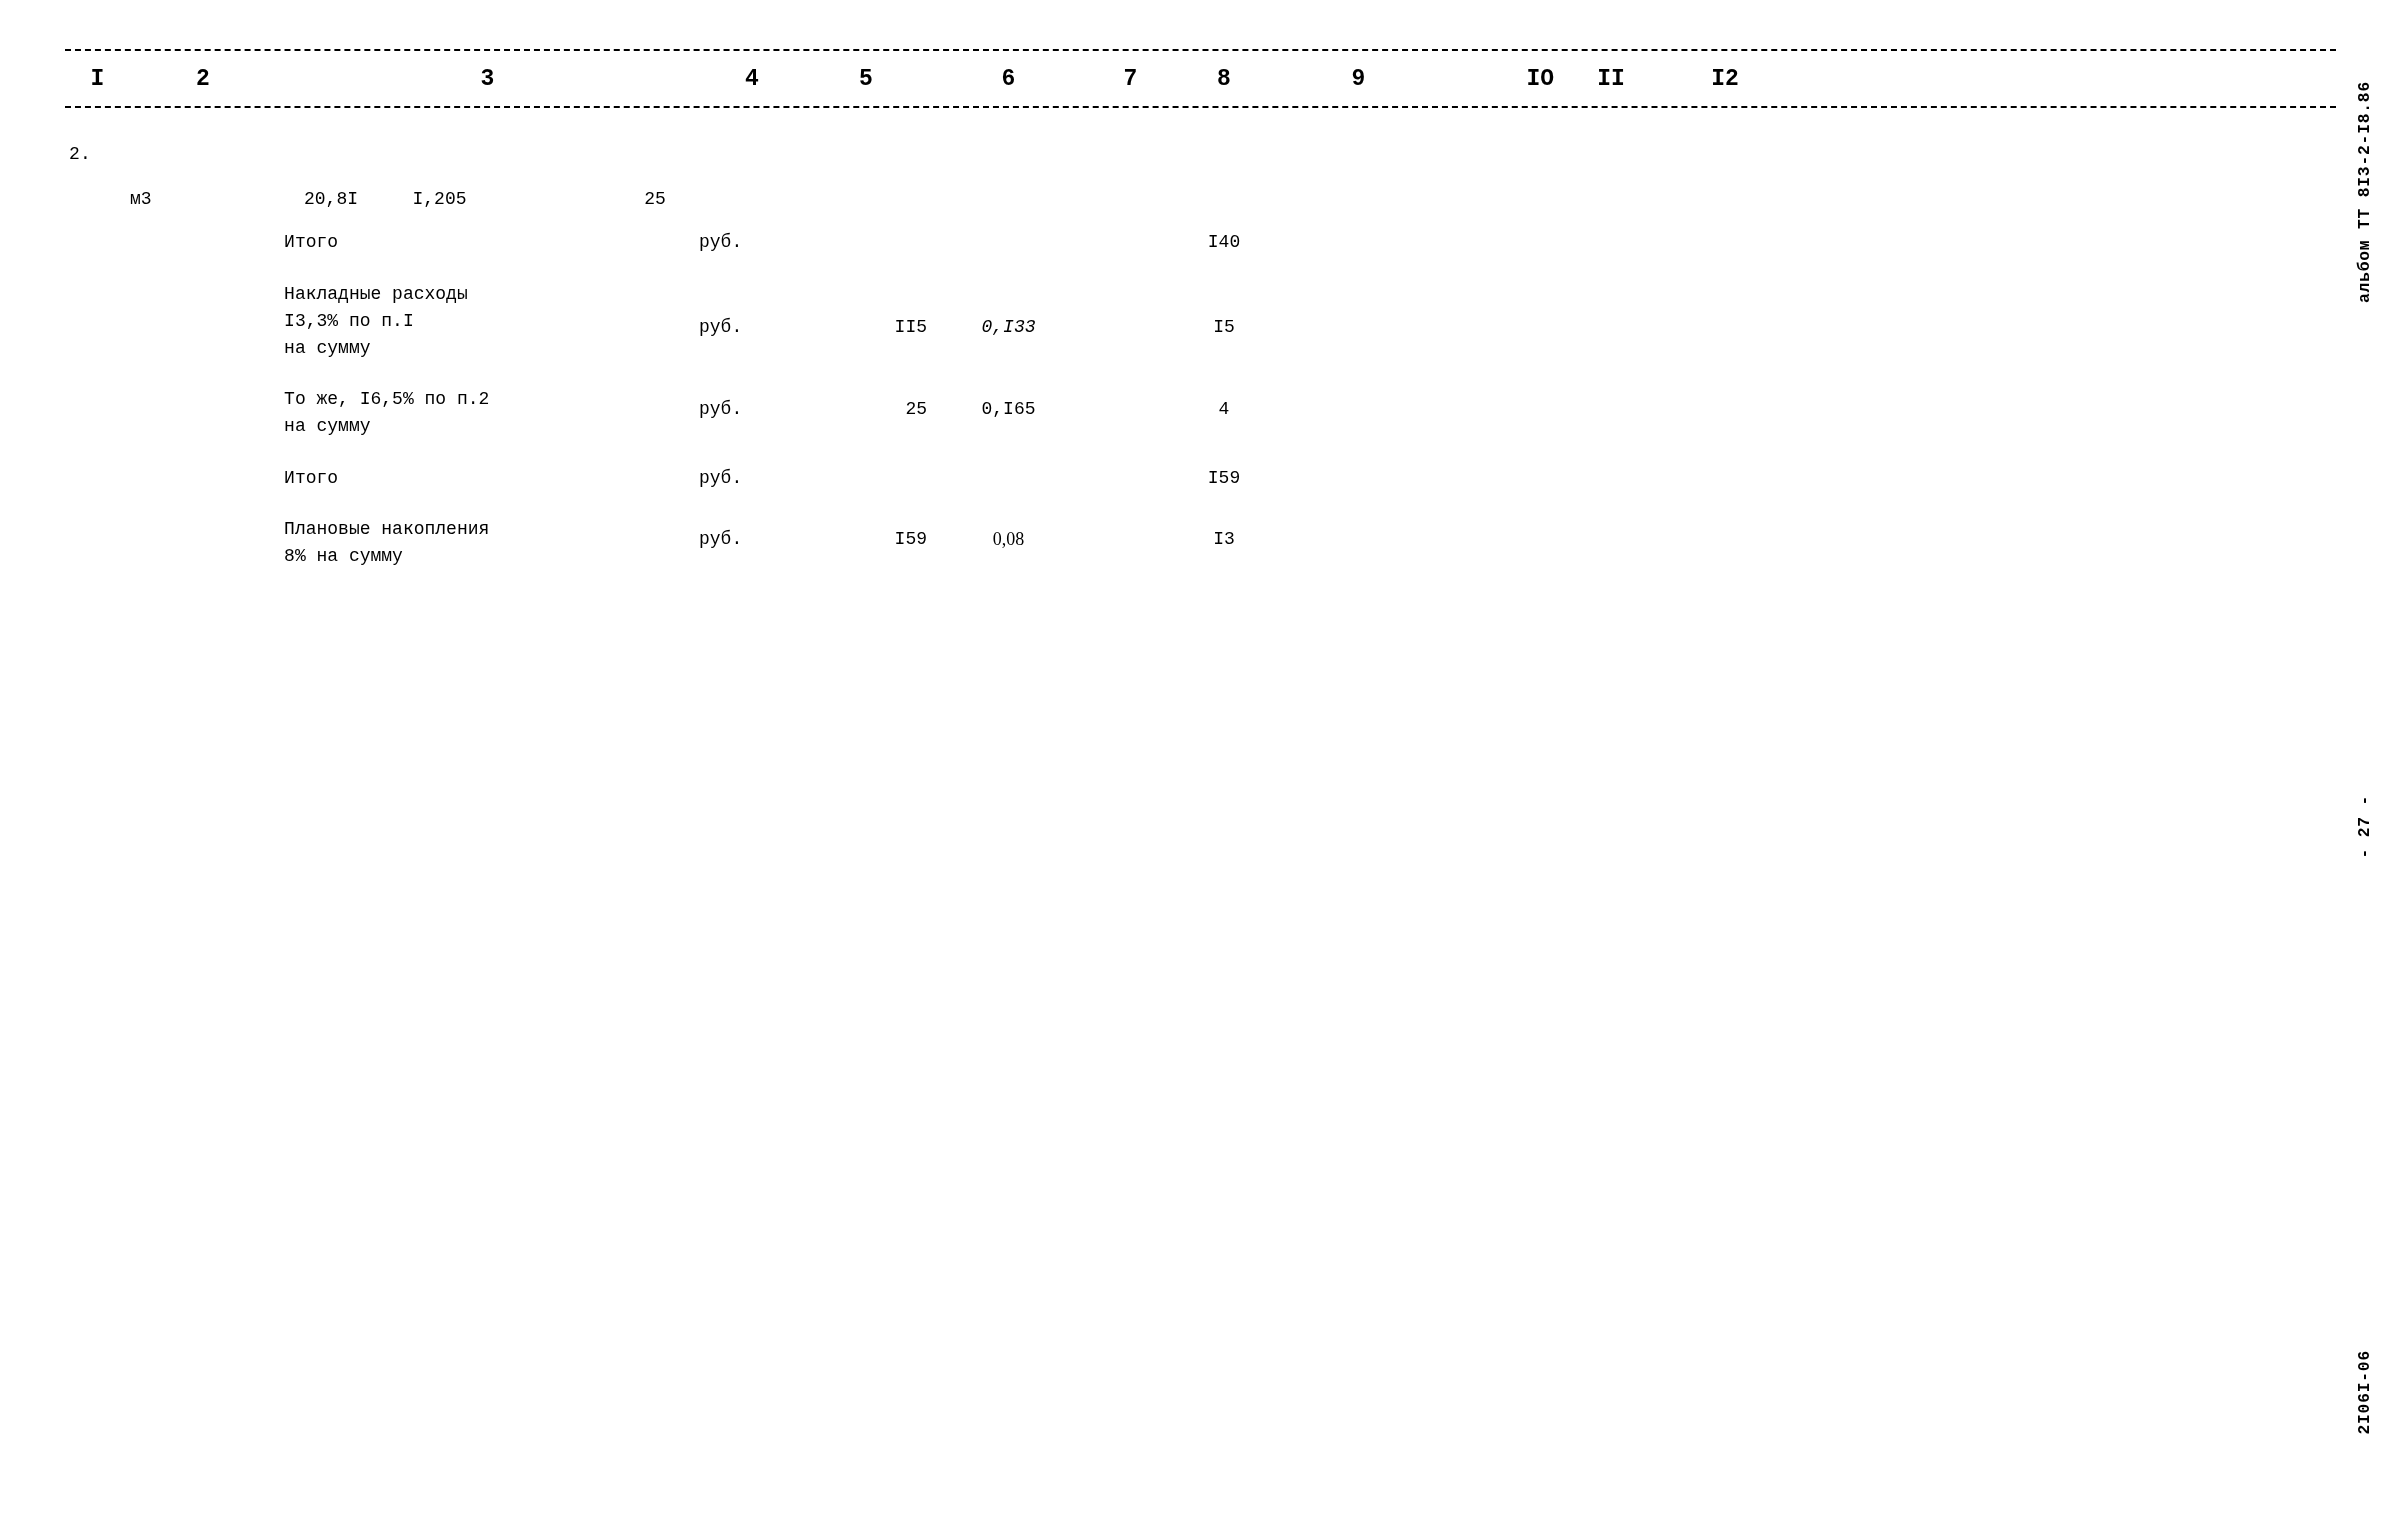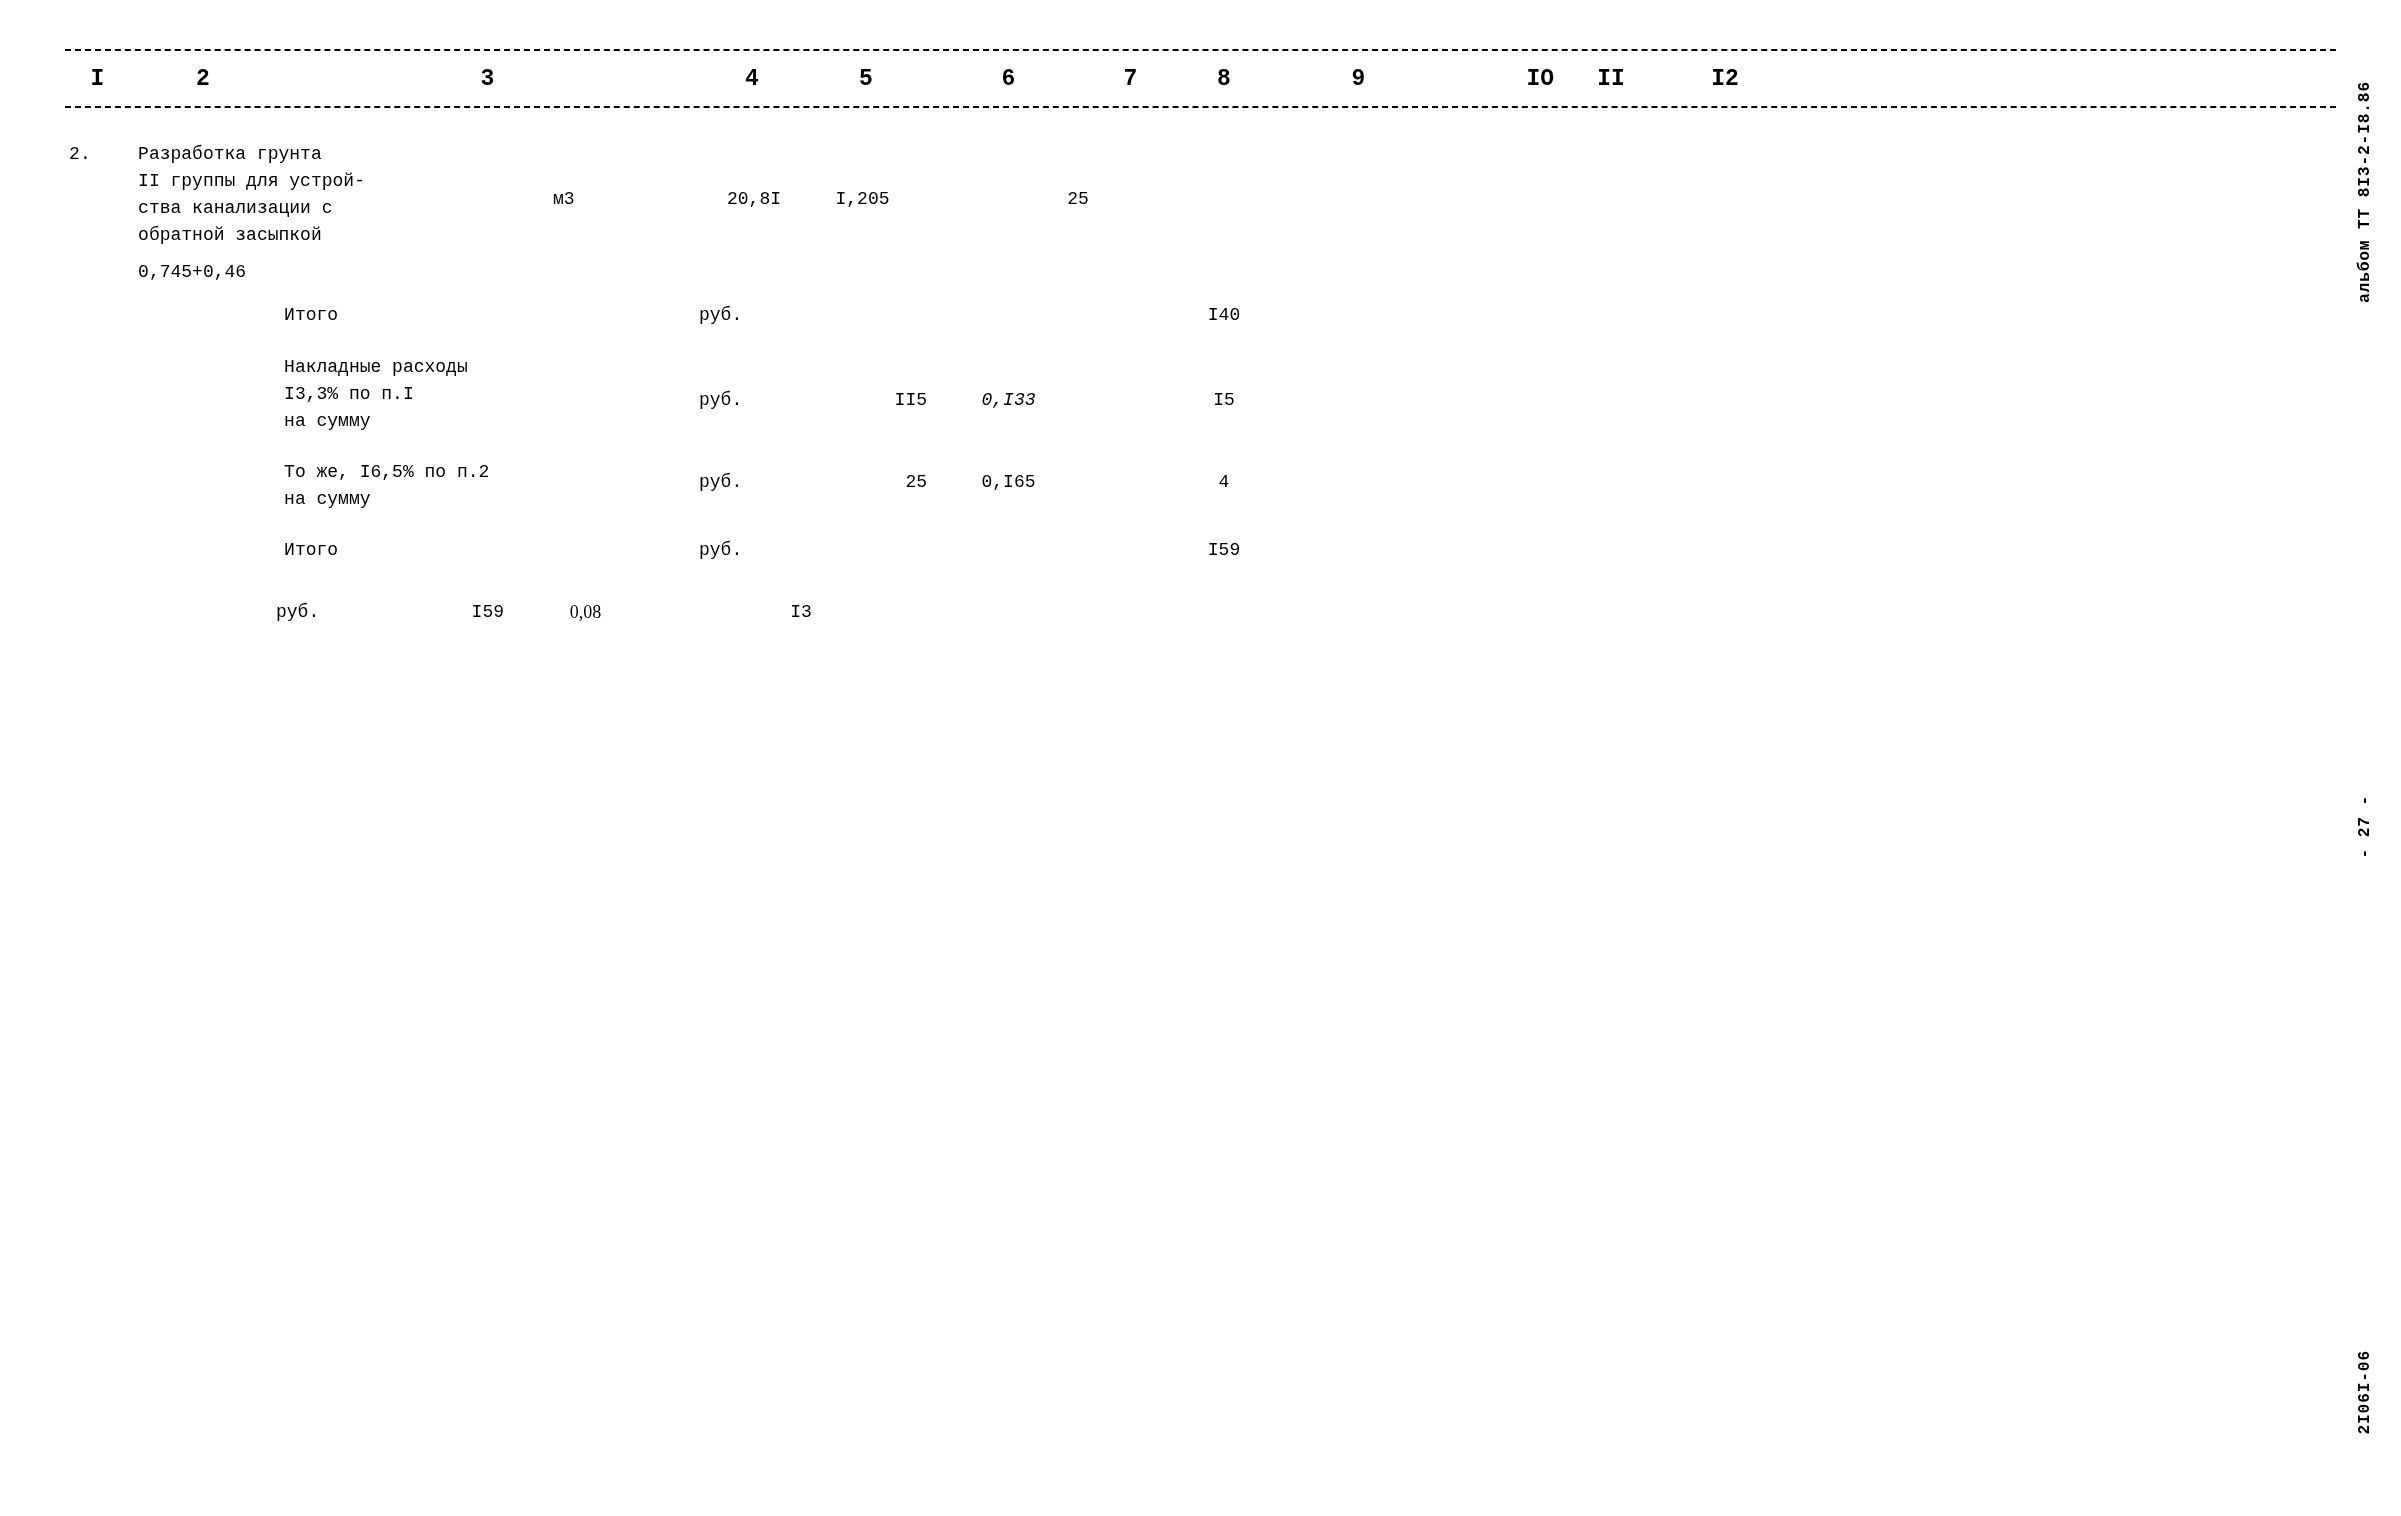--- a/index.html
+++ b/index.html
@@ -161,27 +161,20 @@
       <div class="col-11">II</div>
       <div class="col-12">I2</div>
     </div>
     <div class="bottom-dashed-line"></div>
   </div>
 
   <div class="data-rows">
 
     <div class="data-row" style="margin-bottom: 16.3px;">
       <div class="cell cell-1">2.</div>
-      <div class="cell cell-3">
-        <div>Разработка грунта</div>
-        <div>II группы для устрой-</div>
-        <div>ства канализации с</div>
-        <div>обратной засыпкой</div>
-        <div style="margin-top: 9.8px;">0,745+0,46</div>
-      </div>
       <div class="cell cell-4" style="padding-top: 45px;">м3</div>
       <div class="cell cell-5" style="padding-top: 45px;">20,8I</div>
       <div class="cell cell-6" style="padding-top: 45px;">I,205</div>
       <div class="cell cell-7"></div>
       <div class="cell cell-8" style="padding-top: 45px;">25</div>
       <div class="cell cell-9"></div>
       <div class="cell cell-10"></div>
       <div class="cell cell-11"></div>
       <div class="cell cell-12"></div>
     </div>
@@ -249,20 +242,24 @@
       <div class="cell cell-8 bold-value">I59</div>
       <div class="cell cell-9"></div>
       <div class="cell cell-10"></div>
       <div class="cell cell-11"></div>
       <div class="cell cell-12"></div>
     </div>
 
     <div class="data-row sub-row" style="margin-bottom: 24.4px;">
       <div class="cell cell-1"></div>
       <div class="cell cell-2"></div>
+      <div class="cell cell-3">
+        <div>Плановые накопления</div>
+        <div>8% на сумму</div>
+      </div>
       <div class="cell cell-4" style="padding-top: 9.8px;">руб.</div>
       <div class="cell cell-5" style="padding-top: 9.8px;">I59</div>
       <div class="cell cell-6" style="padding-top: 9.8px; font-family: Liberation Serif, serif;">0,08</div>
       <div class="cell cell-7"></div>
       <div class="cell cell-8 bold-value" style="padding-top: 9.8px;">I3</div>
       <div class="cell cell-9"></div>
       <div class="cell cell-10"></div>
       <div class="cell cell-11"></div>
       <div class="cell cell-12"></div>
     </div>

